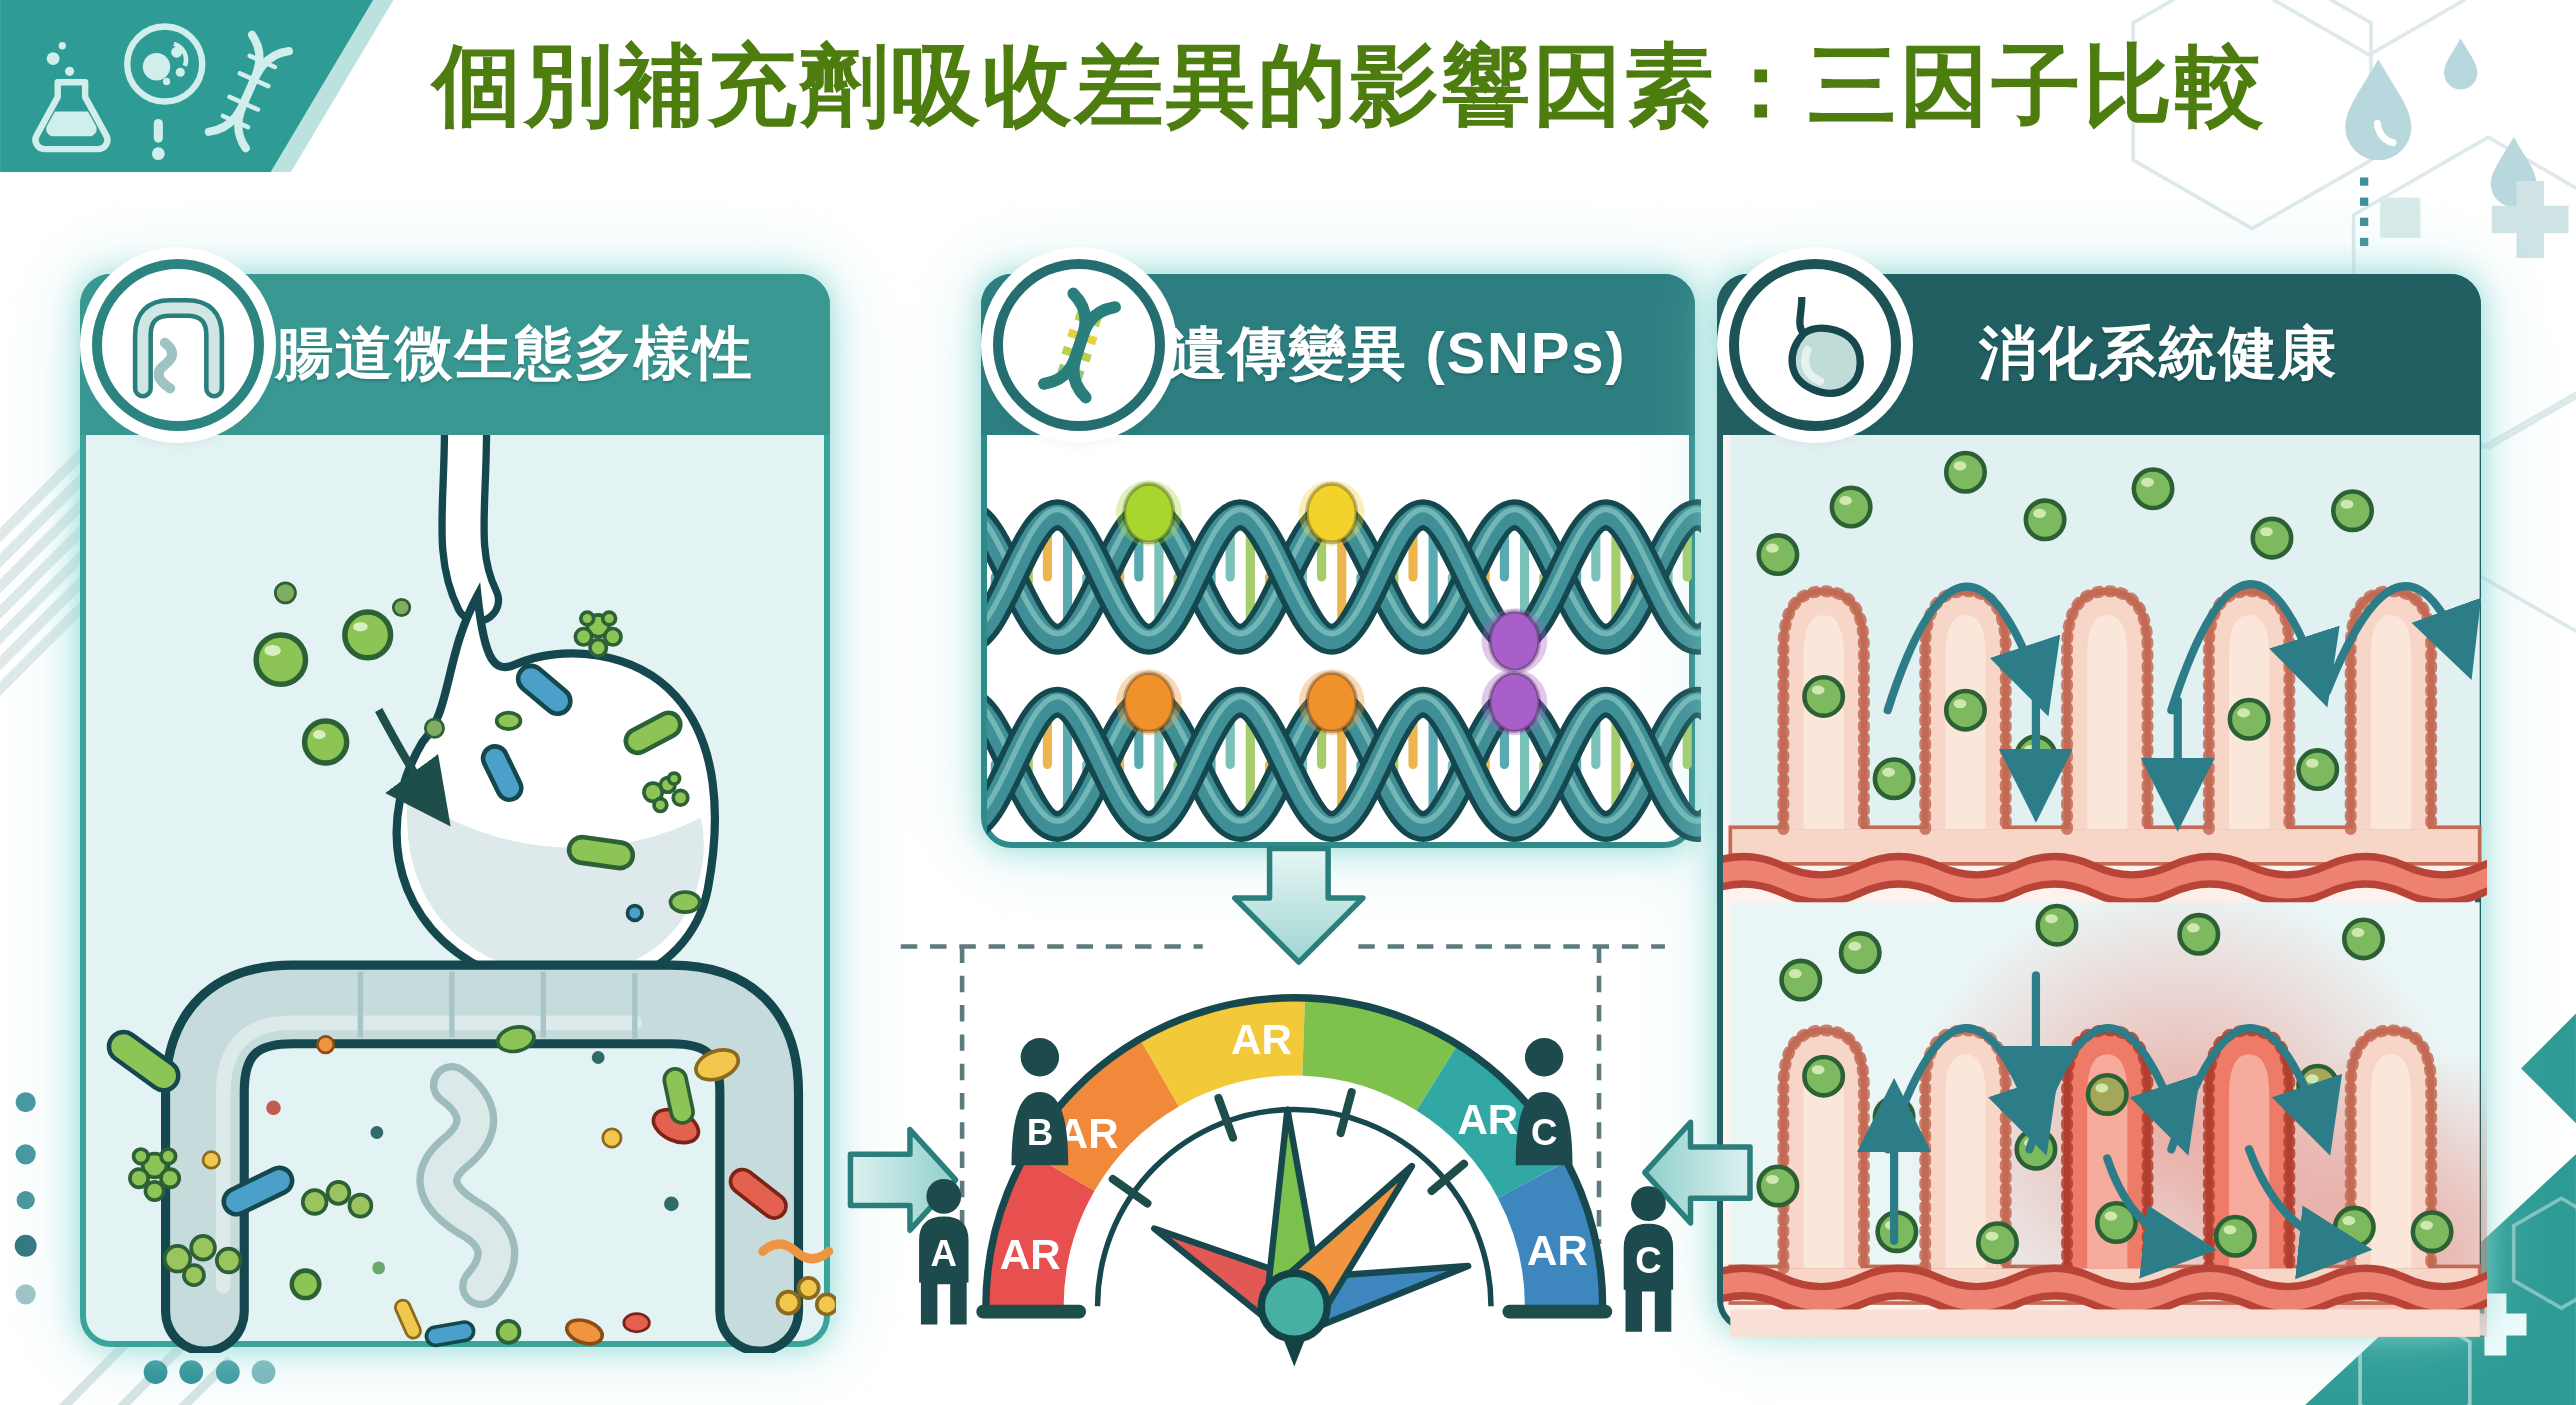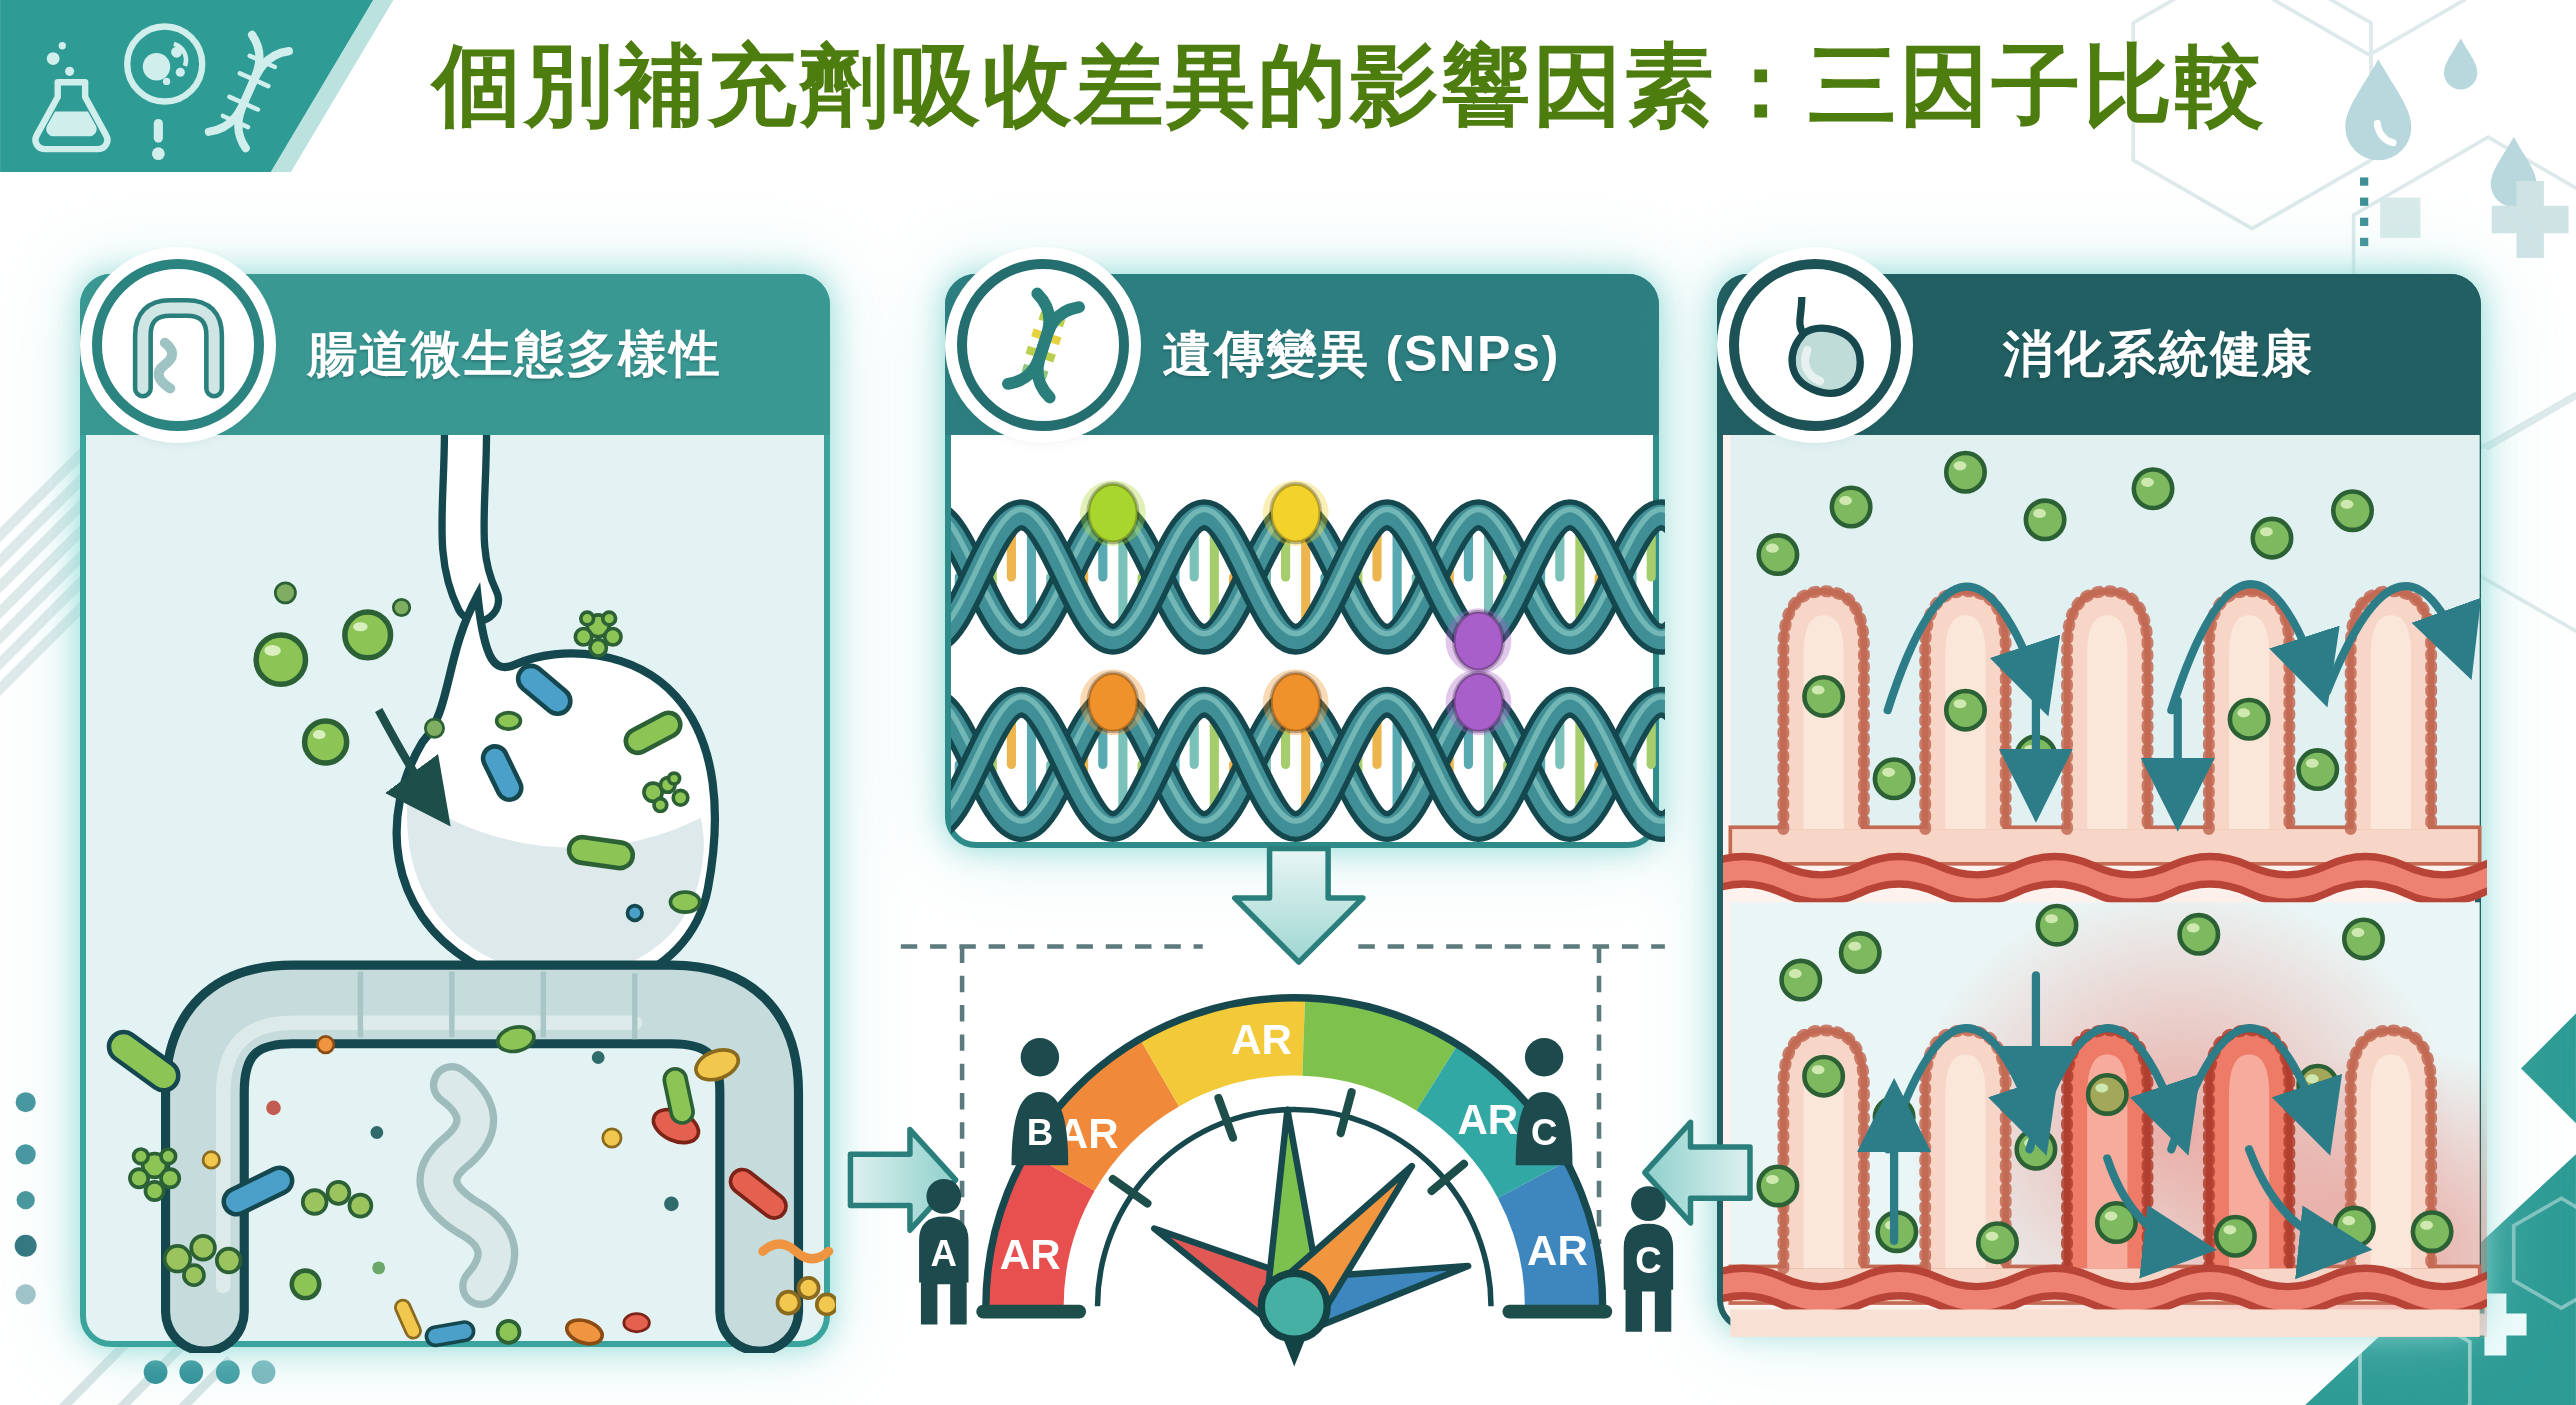--- a/index.html
+++ b/index.html
@@ -15,21 +15,21 @@
   }
   .panel{
     position:absolute;border-radius:31px;border:6.4px solid #2e8f8a;
     box-shadow:0 0 29px rgba(148,220,216,.95),0 0 78px rgba(148,220,216,.45);
   }
   .panel .header{
     position:absolute;left:-6.4px;top:-6.4px;right:-6.4px;height:161px;
     border-radius:31px 31px 0 0;display:flex;align-items:center;
   }
   .panel .header-text{
-    flex:1;text-align:center;color:#ffffff;font-size:50px;font-weight:700;
+    flex:1;text-align:center;color:#ffffff;font-size:58px;font-weight:700;
     letter-spacing:1.8px;padding-left:137px;padding-right:18.3px;white-space:nowrap;
     text-shadow:0 1.8px 2.7px rgba(0,40,40,.25);
   }
   .icon-circle{
     position:absolute;left:12.8px;top:-14.6px;width:172px;height:172px;border-radius:50%;
     background:#ffffff;border:10px solid #2b8480;
     box-shadow:0 0 0 12px #ffffff,0 3.7px 16.5px rgba(10,60,60,.25);
     display:flex;align-items:center;justify-content:center;
   }
   .p1{left:80px;top:274px;width:750px;height:1073px;background:#e3f2f3;}
@@ -277,21 +277,21 @@
         <svg width="137" height="137" viewBox="0 0 150 150">
           <path d="M 36,122 L 36,64 Q 36,34 66,34 L 84,34 Q 114,34 114,64 L 114,122" stroke="#2a7f7c" stroke-width="22" fill="none" stroke-linecap="round"></path>
           <path d="M 36,122 L 36,64 Q 36,34 66,34 L 84,34 Q 114,34 114,64 L 114,122" stroke="#cfe6e4" stroke-width="12" fill="none" stroke-linecap="round"></path>
           <path d="M 60,72 q 16,12 0,24 q -16,12 6,26" stroke="#9dc4c2" stroke-width="11" fill="none" stroke-linecap="round"></path>
         </svg>
       </div>
       <span class="header-text">腸道微生態多樣性</span>
     </div>
   </section>
 
-  <section class="panel p2" style="border-color: rgb(47, 139, 137); background: rgb(255, 255, 255);">
+  <section class="panel p2" style="border-color: rgb(47, 139, 137); background: rgb(255, 255, 255); margin-left: 36px;">
     <svg id="dna-svg" class="content-svg" width="714" height="574" viewBox="0 0 781 628">
         <g>
           <line x1="-55" y1="304.56377794142827" x2="-55" y2="345.43622205857173" stroke="#7ac1ba" stroke-width="10" stroke-linecap="round"></line>
           <line x1="-34" y1="277.02010771111264" x2="-34" y2="325" stroke="#a6cd6c" stroke-width="10" stroke-linecap="round"></line>
           <line x1="-12" y1="277.0201077111127" x2="-12" y2="372.9798922888873" stroke="#edb54e" stroke-width="10" stroke-linecap="round"></line>
           <line x1="9" y1="325" x2="9" y2="345.4362220585718" stroke="#58a9b1" stroke-width="10" stroke-linecap="round"></line>
           <line x1="45" y1="304.56377794142827" x2="45" y2="345.43622205857173" stroke="#a6cd6c" stroke-width="10" stroke-linecap="round"></line>
           <line x1="66" y1="277.0201077111127" x2="66" y2="325" stroke="#edb54e" stroke-width="10" stroke-linecap="round"></line>
           <line x1="88" y1="277.0201077111127" x2="88" y2="372.9798922888873" stroke="#58a9b1" stroke-width="10" stroke-linecap="round"></line>
           <line x1="109" y1="325" x2="109" y2="345.4362220585718" stroke="#7ac1ba" stroke-width="10" stroke-linecap="round"></line>

